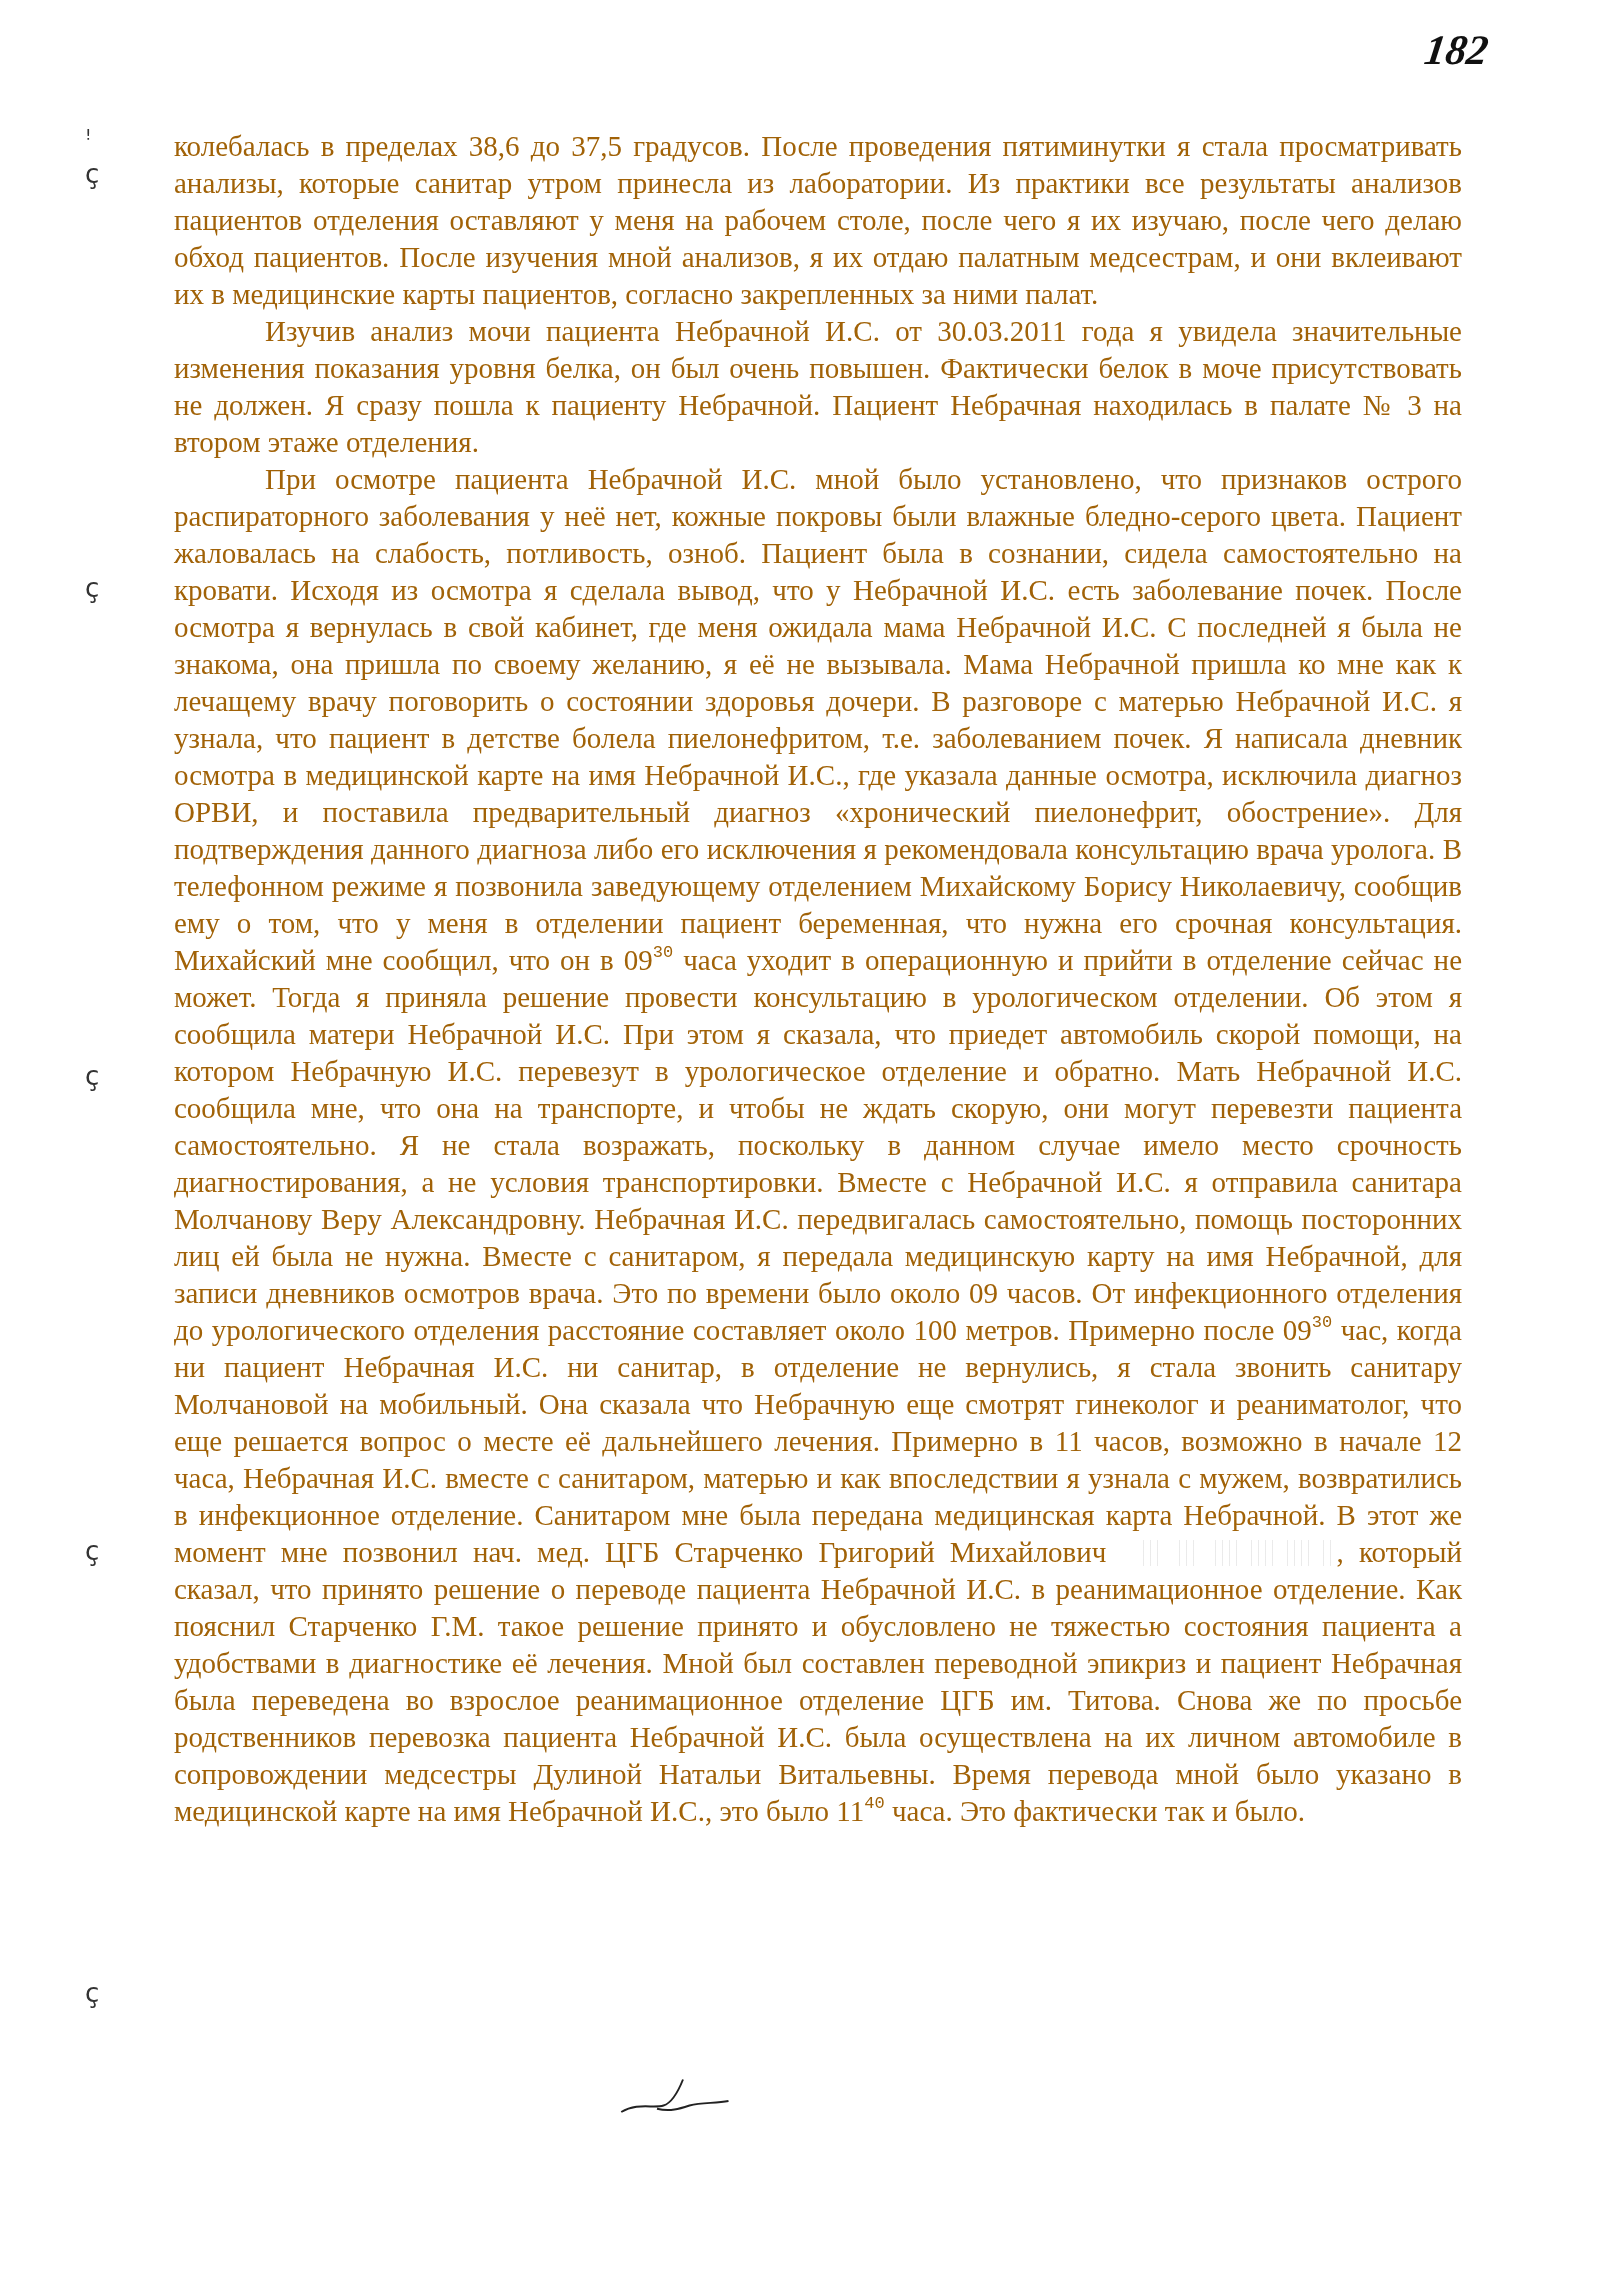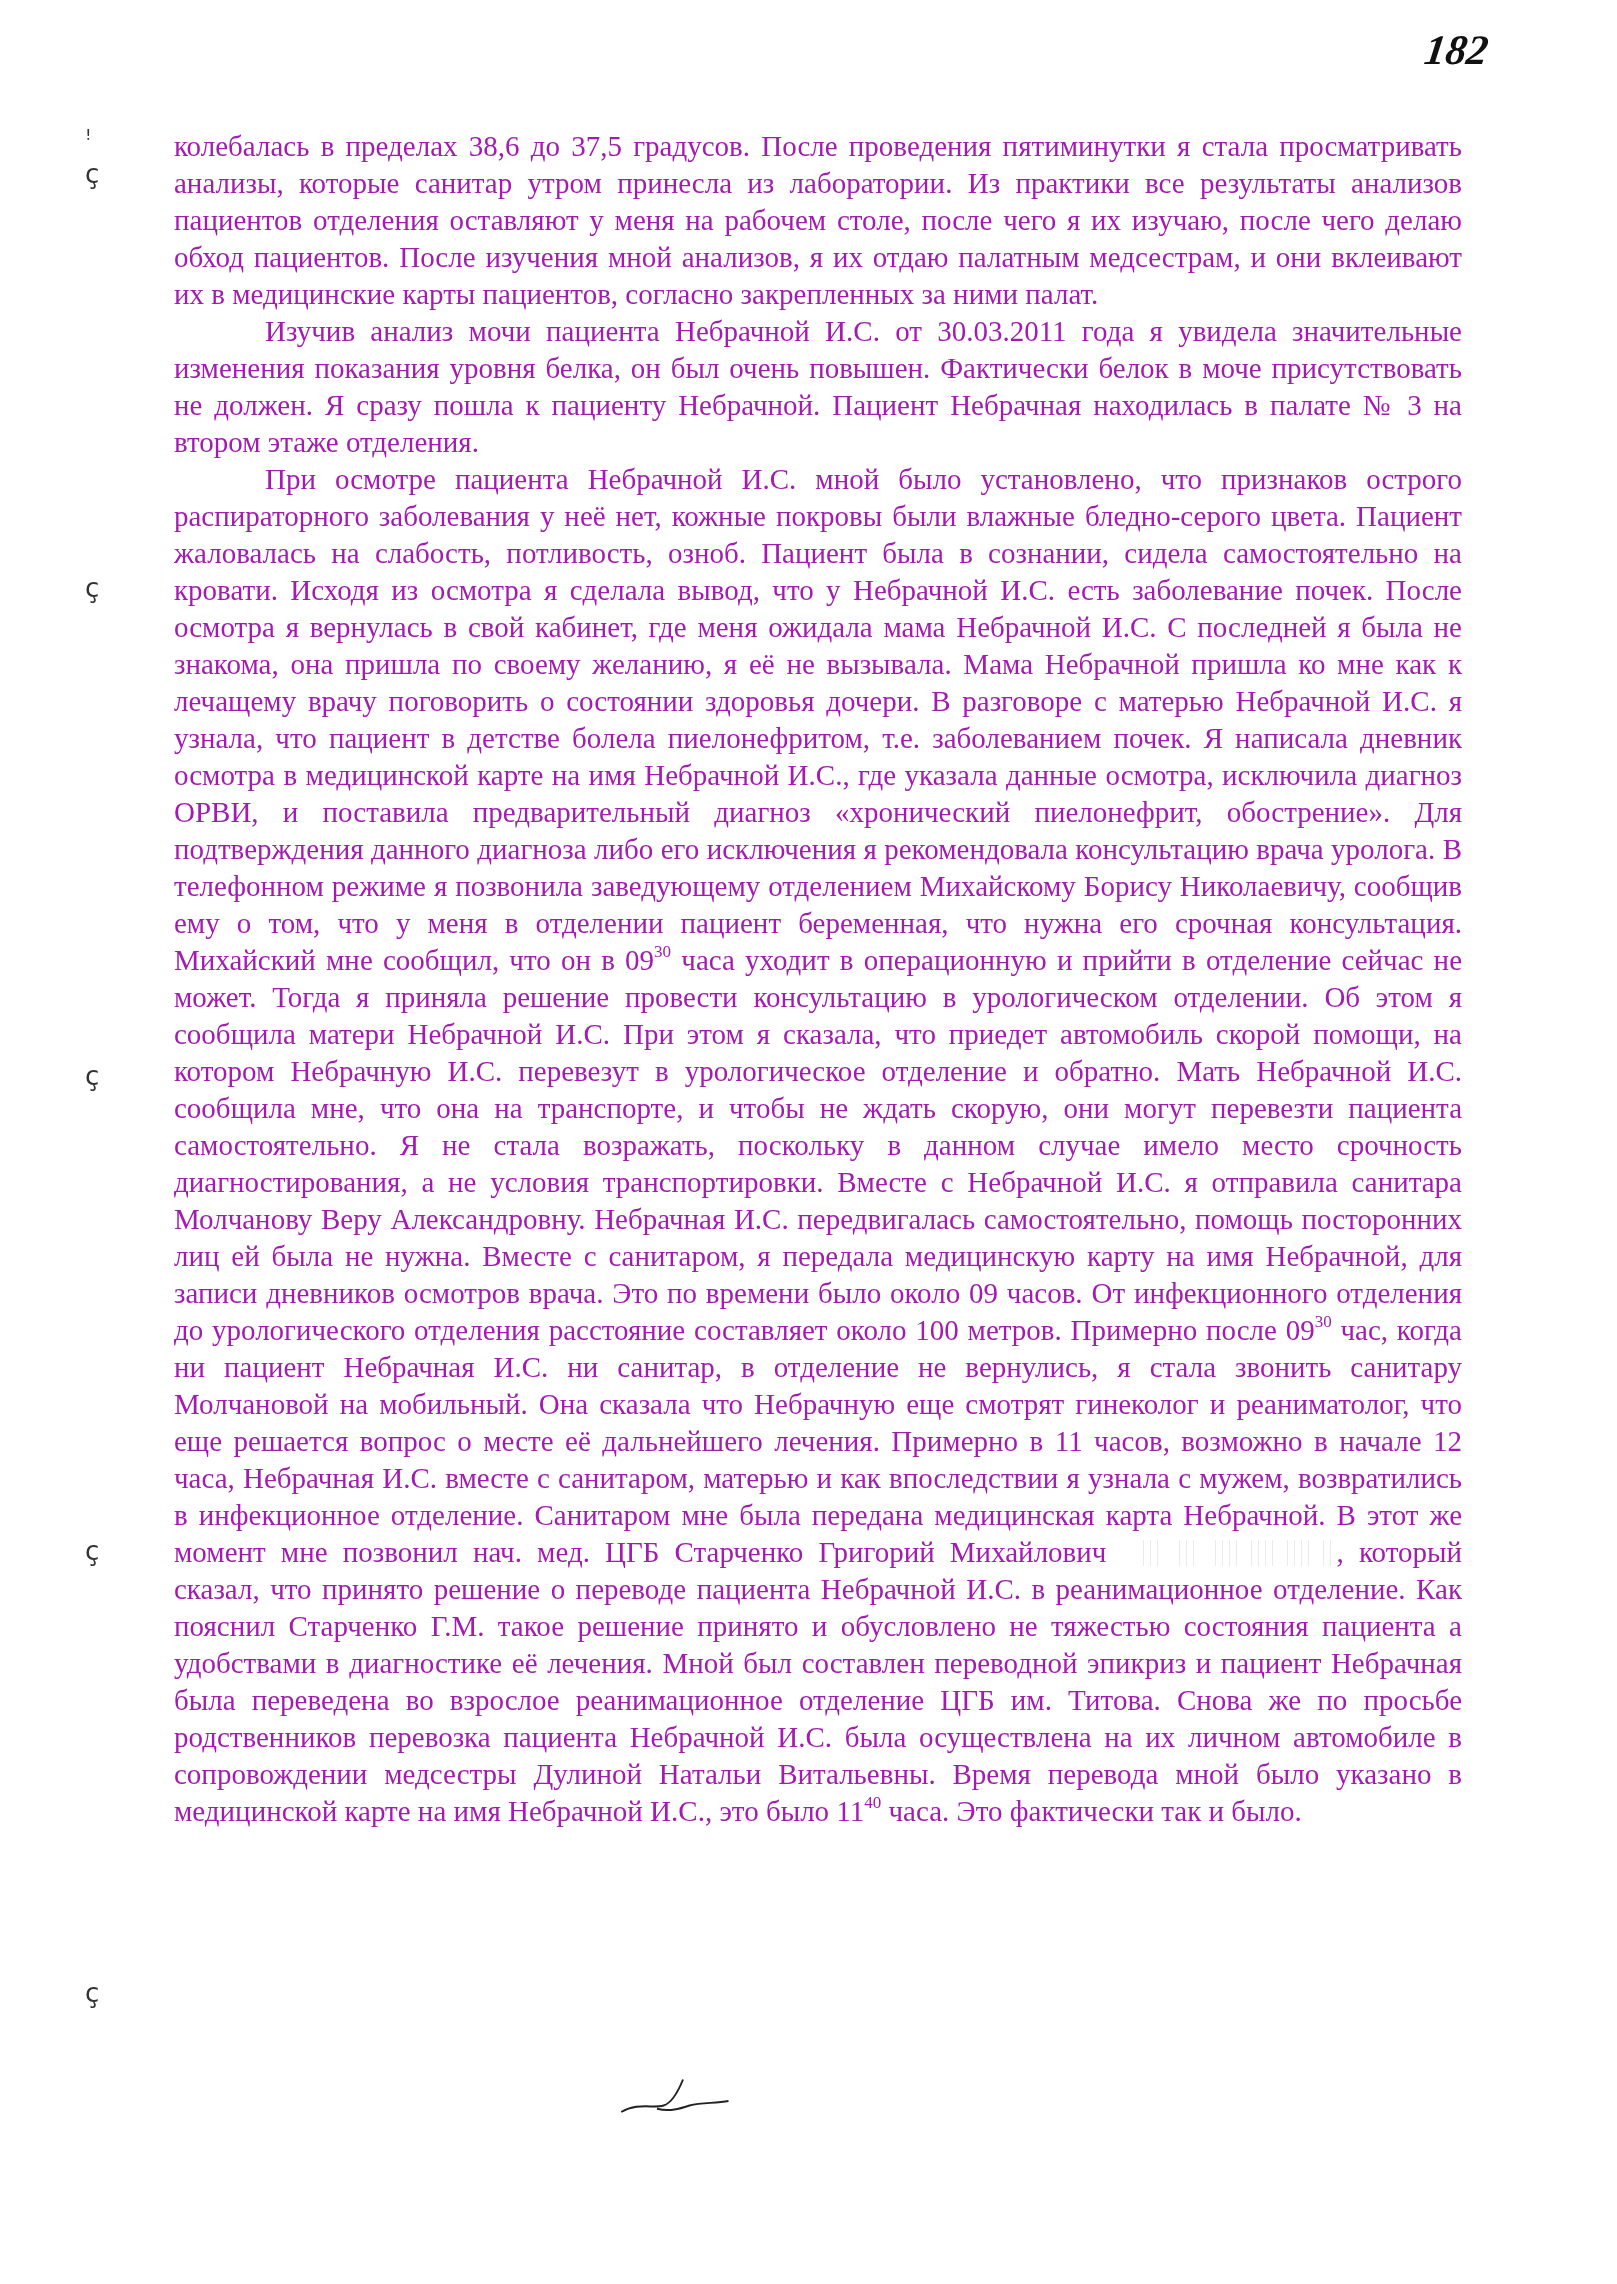--- a/index.html
+++ b/index.html
@@ -6,25 +6,25 @@
   body { width: 1617px; height: 2284px; position: relative; overflow: hidden; }
   .page { position: absolute; left: 0; top: 0; width: 1617px; height: 2284px; background: #fff; }
   .page-number {
     position: absolute; left: 1425px; top: 26px;
     font-family: "Liberation Serif", serif; font-style: italic; font-weight: bold;
     font-size: 42px; color: #111; transform: skewX(-8deg);
   }
   .body-text {
     position: absolute; left: 174px; top: 128px; width: 1288px;
     font-family: "Liberation Serif", serif; font-size: 29px; line-height: 37px;
-    color: #a21caf; text-align: justify;
+    color: #a16207; text-align: justify;
   }
   .body-text p { margin: 0; text-indent: 0; }
   .body-text p.indent { text-indent: 91px; }
-  sup { font-size: 17px; line-height: 0; vertical-align: 13px; }
+  sup { font-size: 17px; line-height: 0; vertical-align: 13px; font-family: Liberation Mono, monospace; }
   .redacted { display: inline-block; width: 215px; height: 26px; vertical-align: -3.9px;
     background: repeating-linear-gradient(90deg, #fff 0 6.5px, #ddd 6.5px 7.2px); opacity: .6; }
   .margin-mark { position: absolute; left: 85px; font-family: "DejaVu Sans", sans-serif; font-size: 26px; color: #333; }
   .signature { position: absolute; left: 618px; top: 2076px; width: 117px; height: 46px; }
 </style>
 </head>
 <body>
 
 <div class="page">
   <div class="page-number">182</div>

